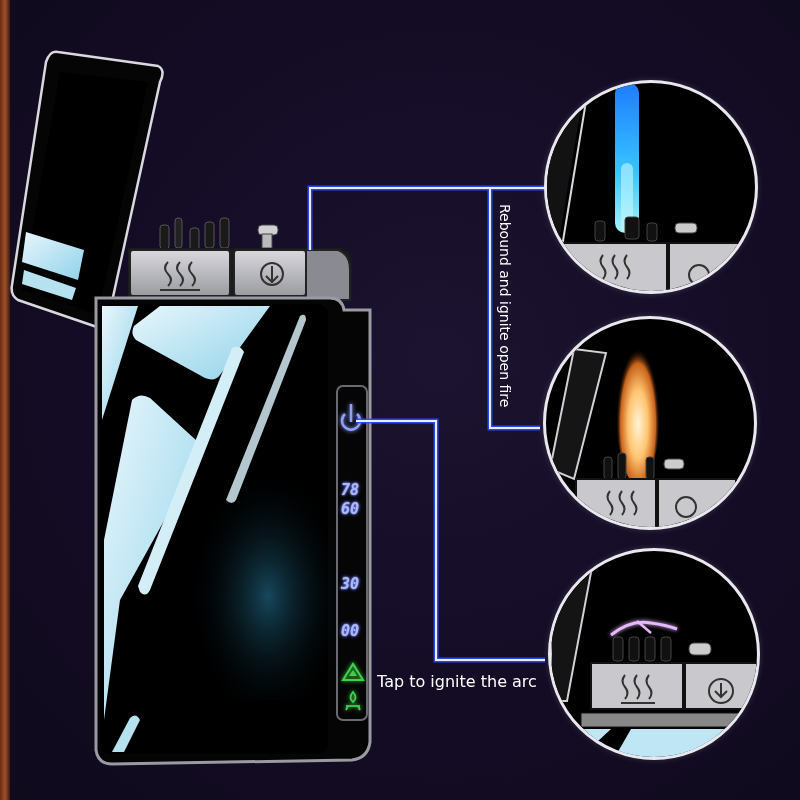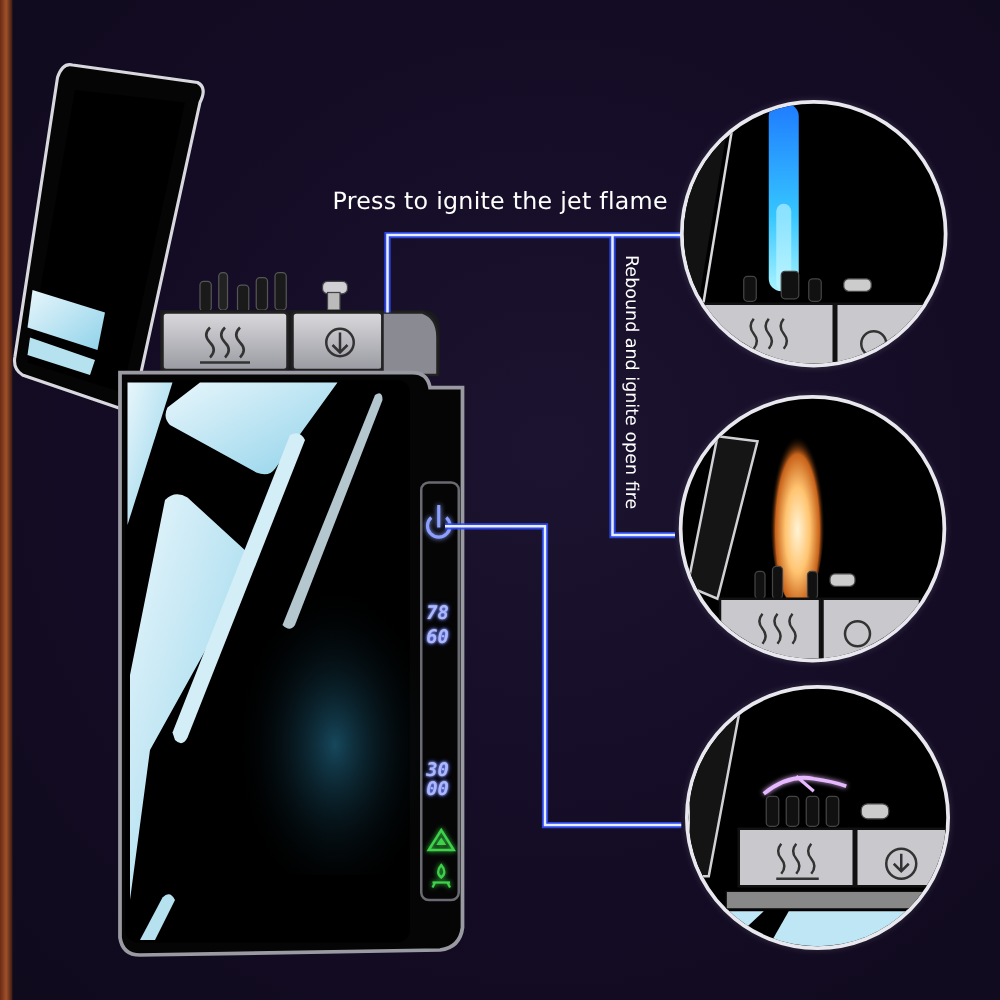--- a/index.html
+++ b/index.html
@@ -122,25 +122,25 @@
     </g>
     <g stroke="#e8eeff" stroke-width="2" fill="none">
       <path d="M310 250 L310 188 L552 188"></path>
       <path d="M490 188 L490 428 L540 428"></path>
       <path d="M356 421 L436 421 L436 660 L545 660"></path>
     </g>
   </svg>
 
   <div class="led" style="left:341px;top:481px;">78</div>
   <div class="led" style="left:341px;top:500px;">60</div>
-  <div class="led" style="left:341px;top:575px;margin-top:32px;">30</div>
+  <div class="led" style="left:341px;top:575px;">30</div>
   <div class="led" style="left:341px;top:622px;">00</div>
 
-  <div class="label lbl-jet">Press to ignite the jet flame</div>
   <div class="label lbl-open">Rebound and ignite open fire</div>
+  <div class="label lbl-arc">Tap to ignite the arc</div>
 
   <div class="circle" style="left:544px;top:80px;width:208px;height:208px;">
     <svg width="208" height="208" viewBox="0 0 208 208">
       <defs>
         <linearGradient id="jet" x1="0" y1="0" x2="0" y2="1">
           <stop offset="0" stop-color="#1f7cff"></stop>
           <stop offset="0.6" stop-color="#36c6ff"></stop>
           <stop offset="1" stop-color="#a8f4ff"></stop>
         </linearGradient>
       </defs>

